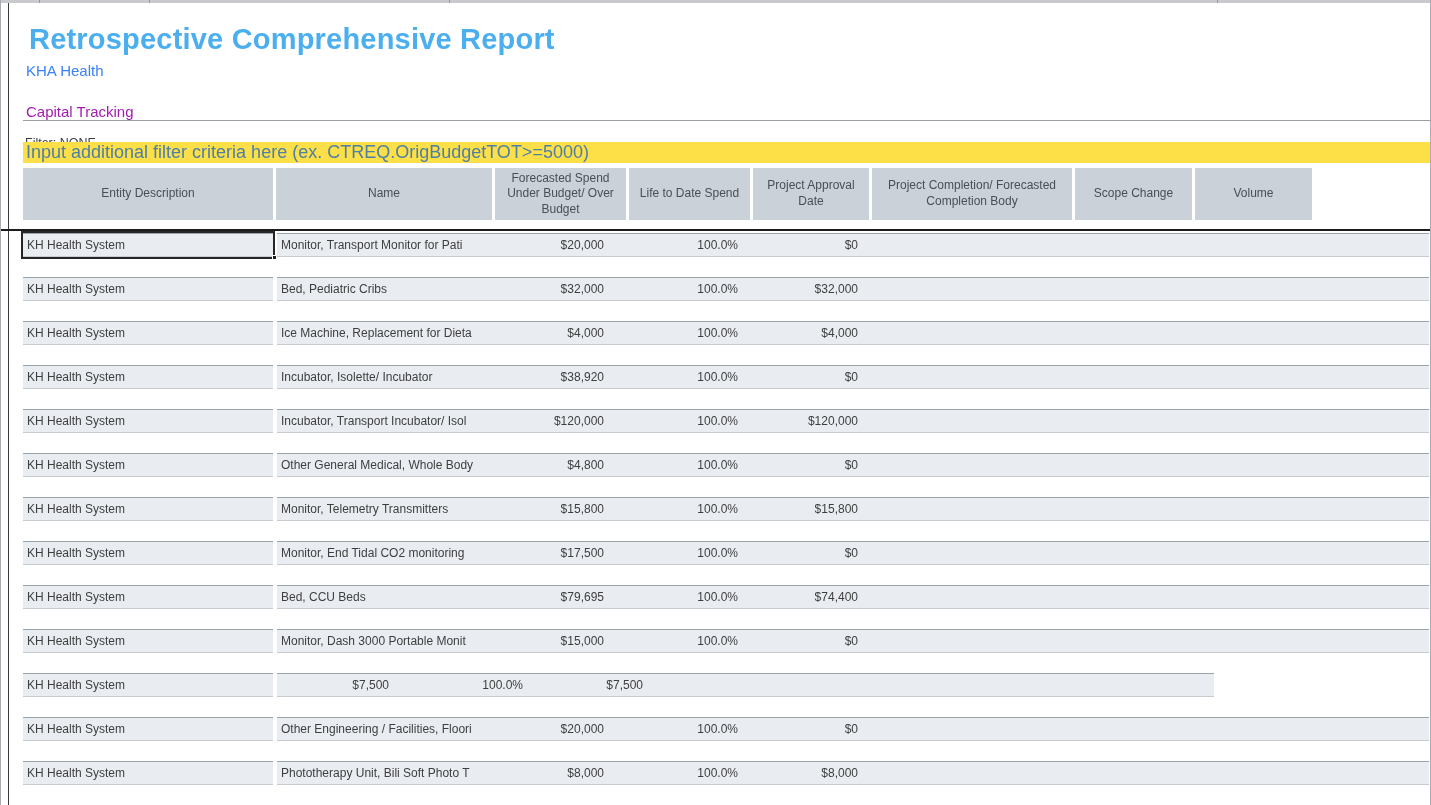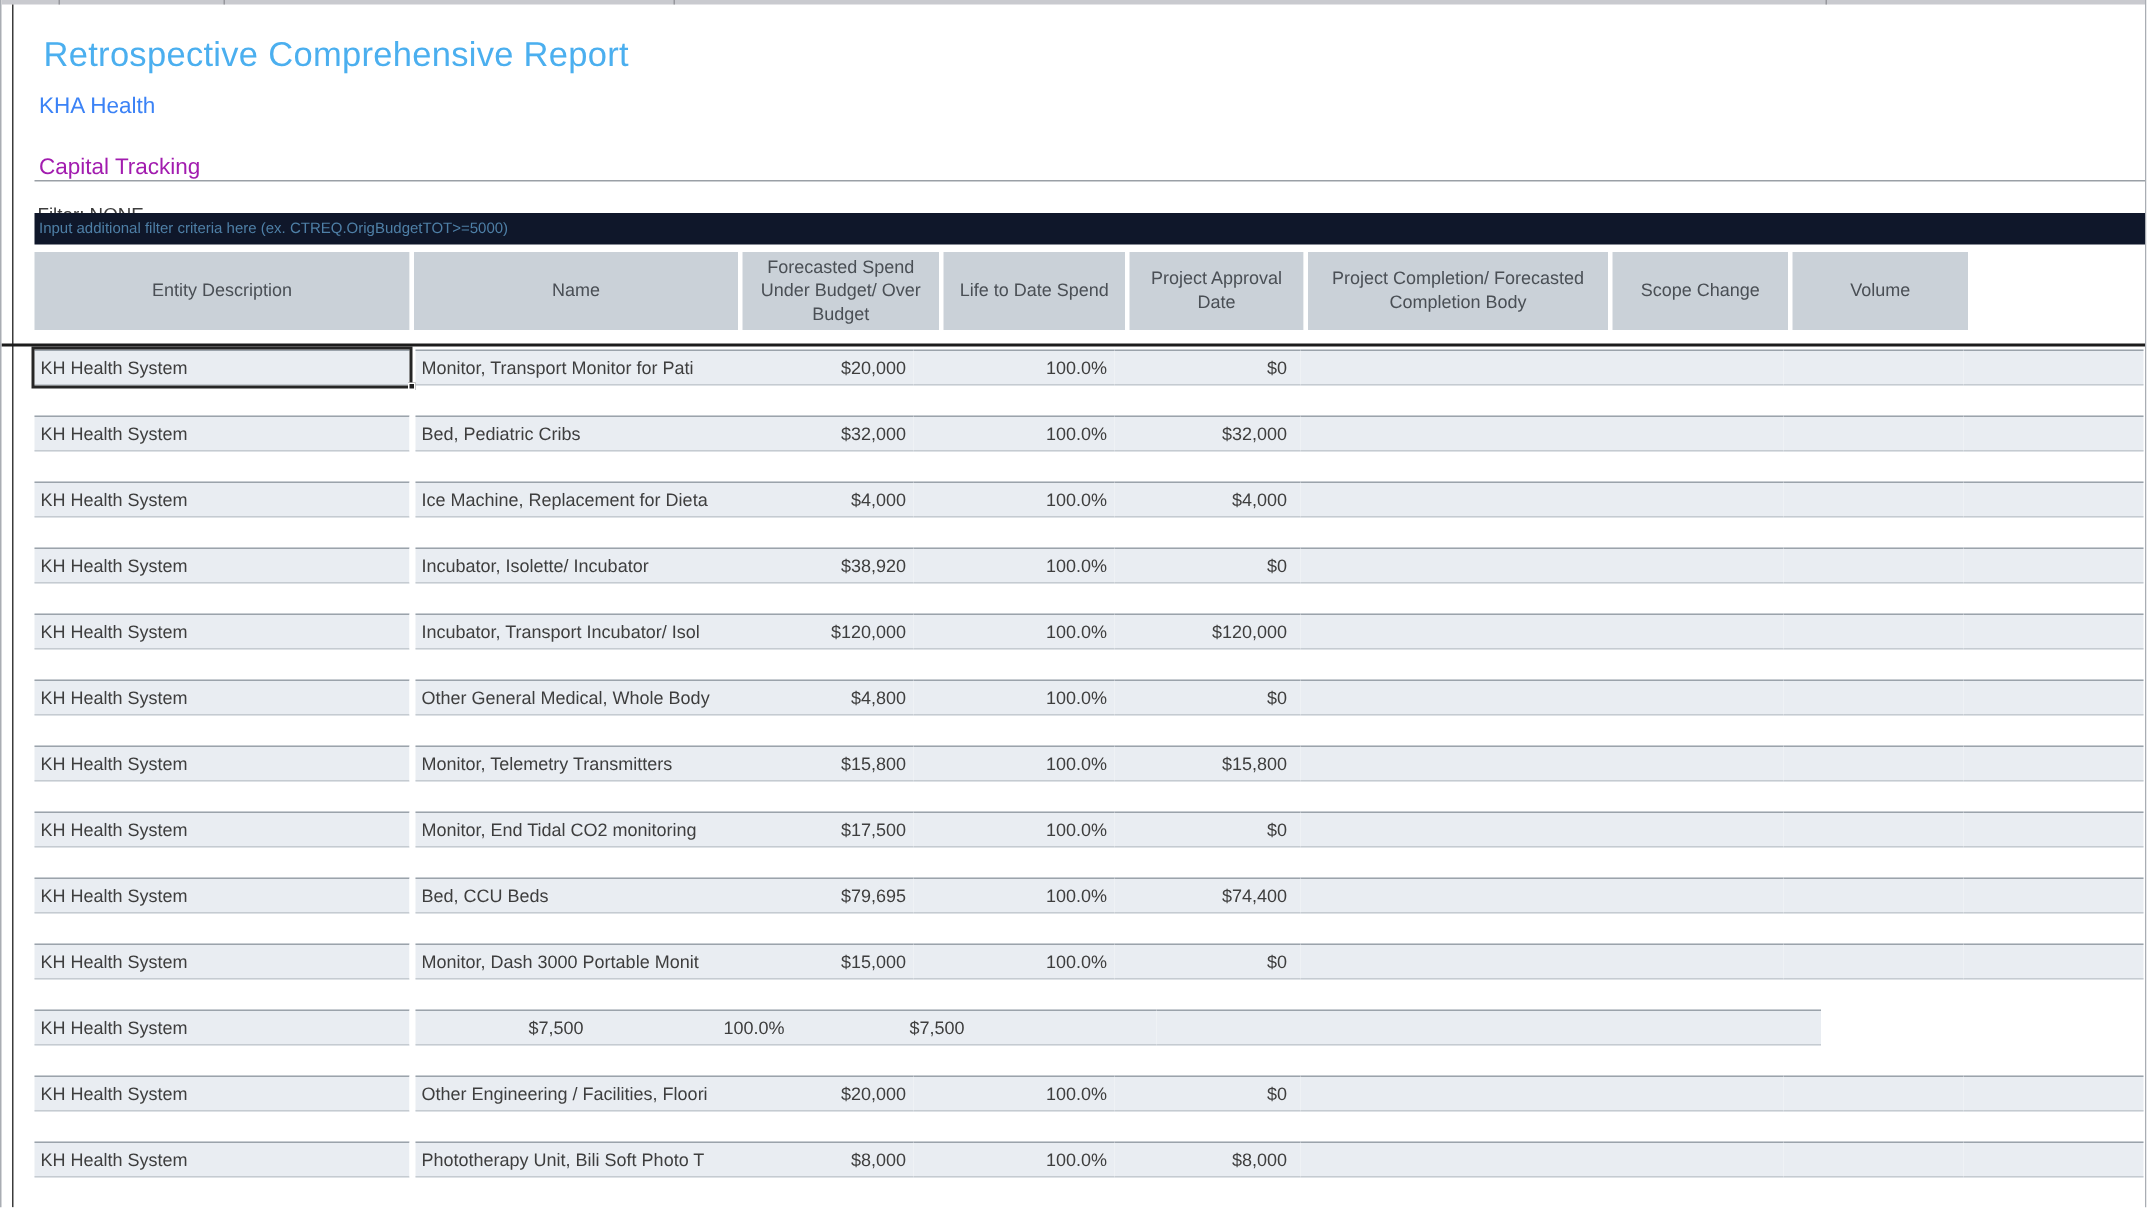--- a/index.html
+++ b/index.html
@@ -13,32 +13,32 @@
   }
 
   
   #top-strip { position:absolute; left:0; top:0; width:1431px; height:3px; background:#c9cacf; }
   .tick { position:absolute; top:0; width:1px; height:3px; background:#97979d; }
 
   
   #vline { position:absolute; left:7px; top:3px; width:1px; height:802px; background:#3b3b3b; }
 
   
-  #title   { position:absolute; left:28px; top:23px; font-size:23px; font-weight:400; color:#4bafef; letter-spacing:0.2px; }
+  #title   { position:absolute; left:28px; top:23px; font-size:29px; font-weight:700; color:#4bafef; letter-spacing:0.2px; }
   #org     { position:absolute; left:25px; top:62px;  font-size:15px; color:#3b82f6; }
   #subtitle{ position:absolute; left:25px; top:103px;  font-size:15px; color:#a21caf; }
 
   #filter-line {
     position:absolute; left:22px; top:120px; width:1409px; height:38px;
     border-top:1px solid #9aa0a6; font-size:12.5px; color:#3d3d3d;
     padding:15px 0 0 2px;
   }
   #filter-input-bar {
     position:absolute; left:22px; top:142px; width:1409px; height:21px;
-    background:#0f172a; color:#4e7fa6; font-size:10px;
+    background:#fde047; color:#4e7fa6; font-size:18px;
     line-height:21px; padding-left:3px; cursor:text;
   }
 
   
   #header-row { position:absolute; left:22px; top:168px; width:1406px; height:52px; display:flex; }
   .hcell {
     background:#cad1d8; color:#4a4f55; font-size:12px; line-height:1.3;
     display:flex; align-items:center; justify-content:center; text-align:center;
     height:52px; padding:0 6px; cursor:cell;
   }

